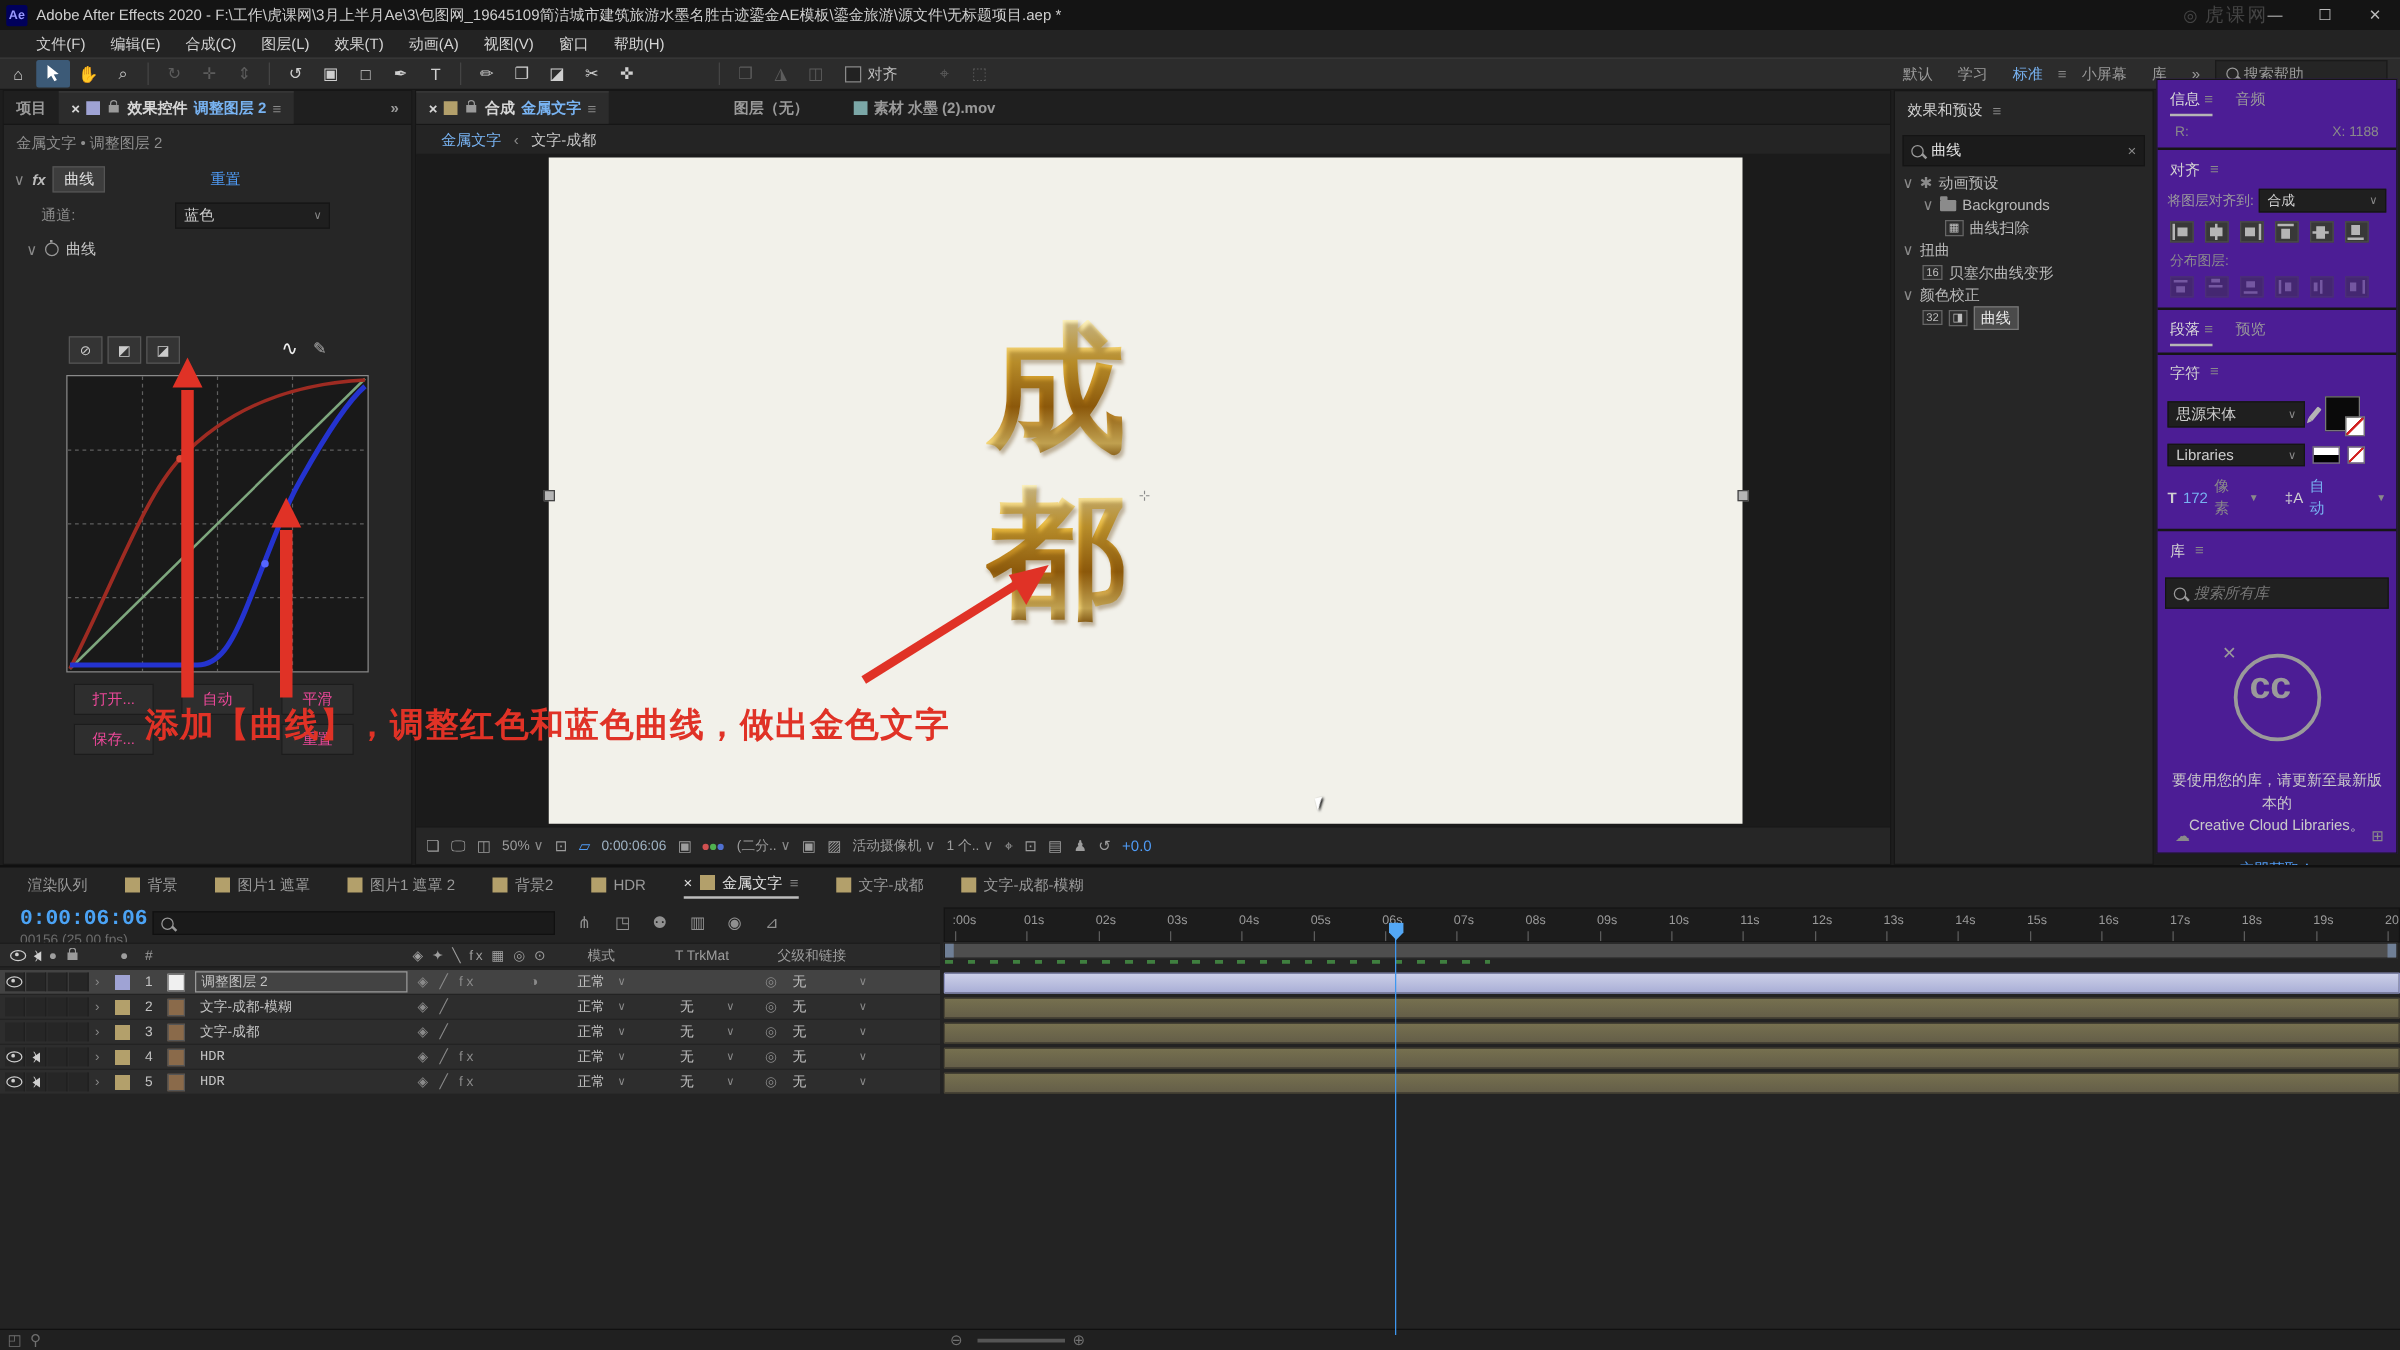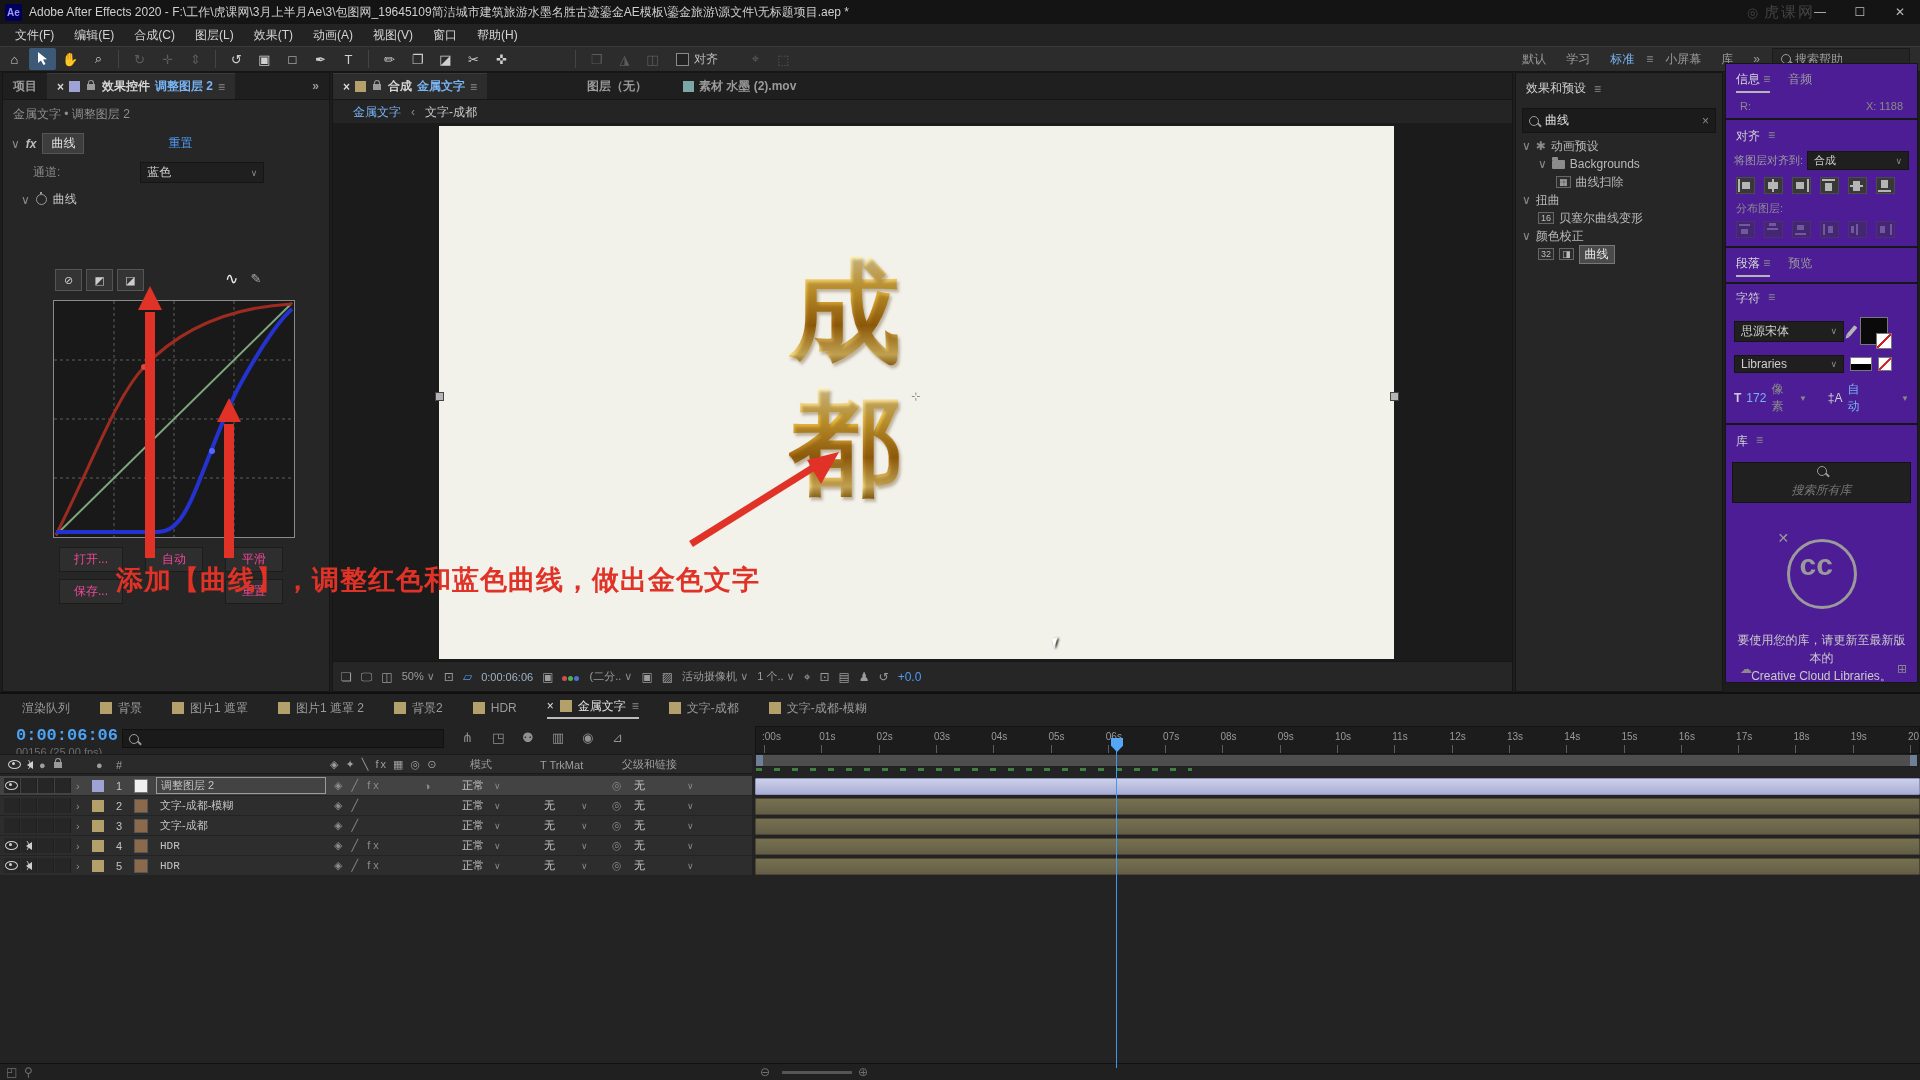--- a/index.html
+++ b/index.html
@@ -9,21 +9,21 @@
   .abs{position:absolute;}
   
   .titlebar{position:absolute;left:0;top:0;width:1920px;height:24px;background:#141414;display:flex;align-items:center;}
   .ae-logo{width:17px;height:17px;margin:0 7px 0 5px;background:#00005b;color:#9999ff;font-weight:bold;font-size:10px;
            display:flex;align-items:center;justify-content:center;border-radius:2px;}
   .wtitle{font-size:12px;color:#cfcfcf;white-space:nowrap;}
   .winbtns{position:absolute;right:0;top:0;height:24px;display:flex;}
   .wb{width:40px;height:24px;display:flex;align-items:center;justify-content:center;color:#bbb;font-size:12px;}
   .watermark{position:absolute;right:105px;top:3px;color:#6a6a6a;opacity:.55;font-size:15px;letter-spacing:2px;}
   .watermark:before{content:"◎";margin-right:4px;font-size:13px;}
-  .menubar{position:absolute;left:0;top:24px;width:1920px;height:22px;background:#232323;display:flex;align-items:center;gap:2px;padding-left:6px;box-sizing:border-box;}
+  .menubar{position:absolute;left:0;top:24px;width:1920px;height:22px;background:#232323;display:flex;align-items:center;gap:2px;padding-left:20px;box-sizing:border-box;}
   .menu{padding:2px 9px;color:#d4d4d4;}
   .toolbar{position:absolute;left:0;top:46px;width:1920px;height:26px;background:#2c2c2c;border-top:1px solid #3a3a3a;border-bottom:1px solid #161616;box-sizing:border-box;display:flex;align-items:center;}
   .tool{width:27px;height:22px;display:flex;align-items:center;justify-content:center;color:#cfcfcf;font-size:13px;border-radius:2px;margin-left:1px;}
   .tool.active{background:#3c5a77;color:#fff;}
   .tool.dim{color:#5c5c5c;}
   .tsep{width:1px;height:18px;background:#444;margin:0 6px;}
   .align-check{display:flex;align-items:center;gap:5px;color:#bfbfbf;margin-left:10px;}
   .cbx{width:11px;height:11px;border:1px solid #8a8a8a;background:#222;}
   .ws-area{position:absolute;right:0;top:46px;height:26px;display:flex;align-items:center;gap:4px;padding-right:10px;}
   .ws{padding:3px 8px;color:#9b9b9b;}
@@ -510,21 +510,21 @@
         <span class="bluename">自动</span>
         <span class="dimtxt" style="font-size:8px;margin-left:26px;">▼</span>
       </div>
     </div>
 
     <div style="padding:6px 0;">
       <div style="display:flex;gap:8px;padding:2px 10px 8px;color:#d2d2d2;">
         <span>库</span>
         <span class="hamb">≡</span>
       </div>
-      <div class="searchbox" style="background:#202020;flex-direction:column;">
+      <div class="searchbox" style="background:#202020;">
         <span class="mag"></span>
         <span style="flex:1;color:#777;font-style:italic;">搜索所有库</span>
       </div>
       <div style="margin:36px 0 22px;">
           <div class="cclogo"></div>
         </div>
       <div style="text-align:center;color:#c9c9c9;font-size:12px;line-height:1.5;padding:0 6px;">
         <div>要使用您的库，请更新至最新版本的</div>
         <div>Creative Cloud Libraries。</div>
       </div>

